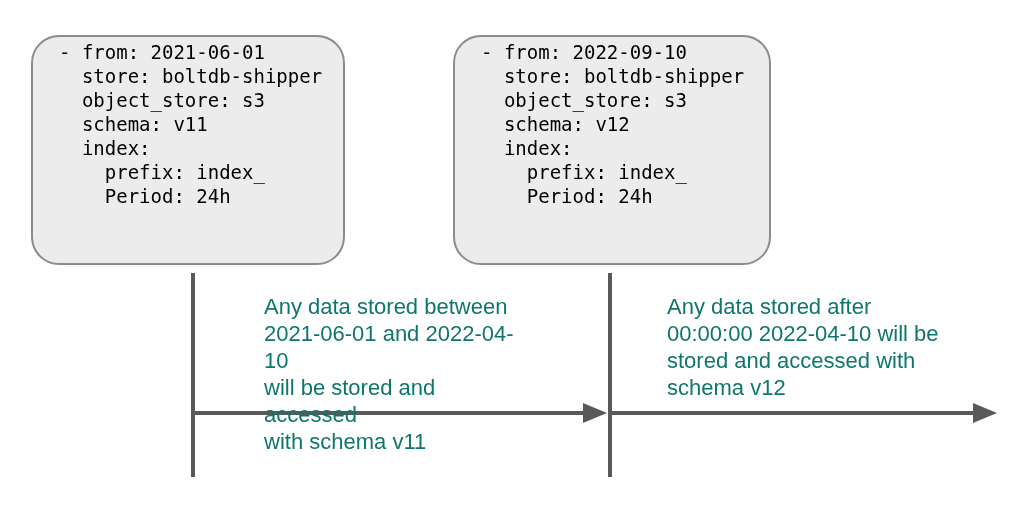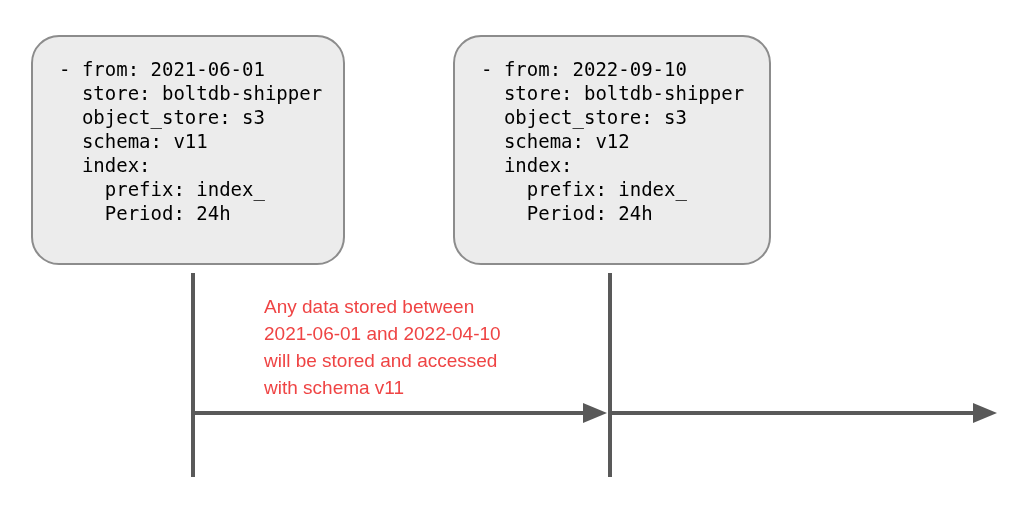--- a/index.html
+++ b/index.html
@@ -17,21 +17,21 @@
     top: 35px;
     height: 230px;
     background: #ececec;
     border: 2px solid #8c8c8c;
     border-radius: 28px;
   }
   .box1 { left: 31px;  width: 314px; }
   .box2 { left: 453px; width: 318px; }
   .config-box pre {
     margin: 0;
-    padding: 20px 0 0 26px;
+    padding: 3px 0 0 26px;
     font-family: "DejaVu Sans Mono", monospace;
     font-size: 19px;
     line-height: 24px;
     color: #000000;
     white-space: pre;
   }
   .vline {
     position: absolute;
     top: 273px;
     width: 4px;
@@ -55,23 +55,23 @@
     height: 0;
     border-top: 10px solid transparent;
     border-bottom: 10px solid transparent;
     border-left: 24px solid #595959;
   }
   .head1 { left: 583px; }
   .head2 { left: 973px; }
   .annotation {
     position: absolute;
     top: 293px;
-    font-size: 19px;
+    font-size: 22px;
     line-height: 27px;
-    color: #ef4444;
+    color: #0f766e;
     white-space: pre-line;
   }
   .ann1 { left: 264px; width: 270px; }
   .ann2 { left: 667px; width: 280px; }
 </style>
 </head>
 <body>
 
 <div class="canvas">
 
@@ -102,14 +102,18 @@
   <div class="head head1"></div>
 
   <div class="shaft shaft2"></div>
   <div class="head head2"></div>
 
   <div class="annotation ann1">Any data stored between
 2021-06-01 and 2022-04-10
 will be stored and accessed
 with schema v11</div>
 
+  <div class="annotation ann2">Any data stored after
+00:00:00 2022-04-10 will be
+stored and accessed with
+schema v12</div>
 
 </div>
 
 </body></html>

